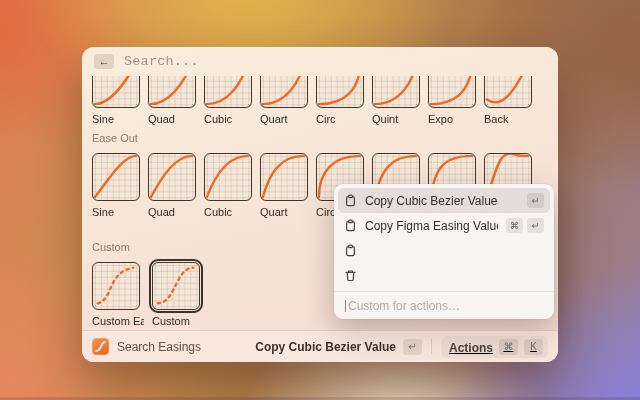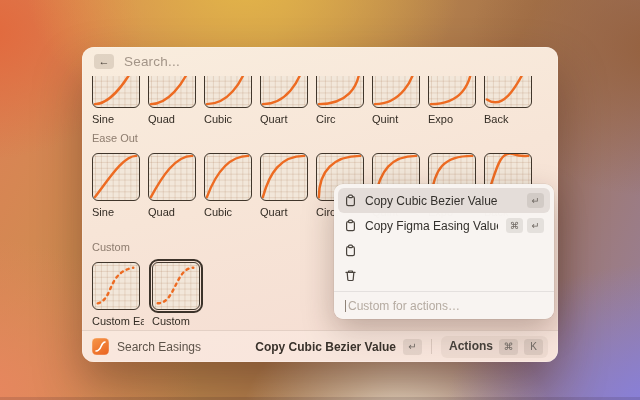--- a/index.html
+++ b/index.html
@@ -28,21 +28,21 @@
     background: linear-gradient(168deg, #f9edde 0%, #f7e5d7 45%, #f5dcd2 100%);
     box-shadow: 0 24px 48px rgba(55,20,15,0.38), inset 0 0 0 0.5px rgba(255,255,255,0.45);
   }
 
   .search-header { height: 29px; display: flex; align-items: center; padding: 0 12px; gap: 10px; }
   .back-btn {
     width: 20px; height: 15px; border-radius: 4px; background: rgba(92,72,58,0.16);
     display: flex; align-items: center; justify-content: center;
     font-size: 11px; color: #3e362e; line-height: 1; cursor: default;
   }
-  .search-placeholder { font-size: 13.5px; color: #a39588; letter-spacing: .2px; }
+  .search-placeholder { font-size: 13.5px; color: #a39588; letter-spacing: .2px; font-family: Liberation Mono, monospace; }
 
   .content { height: 254px; overflow: hidden; padding: 0 10px; position: relative; }
   .tile-row { display: flex; gap: 8px; }
   .tile-row.clipped { margin-top: -16px; }
   .cell { width: 48px; flex: none; }
   .cell.wide { width: 52px; }
   .tile {
     width: 48px; height: 48px; border: 1.5px solid #41362b; border-radius: 6px;
     background-color: #f2e7da;
     background-image:
@@ -95,22 +95,22 @@
     background: linear-gradient(150deg, #f6974a 0%, #ea621e 100%);
     box-shadow: inset 0 0 0 0.5px rgba(255,255,255,0.35);
     display: flex; align-items: center; justify-content: center;
   }
   .app-name { margin-left: 8px; font-size: 12px; color: #5d5349; }
   .status-right { margin-left: auto; display: flex; align-items: center; }
   .primary-label { font-size: 12px; font-weight: 700; color: #39322b; }
   .status-right .badge { margin-left: 7px; min-width: 19px; height: 16px; font-size: 10px; }
   .status-divider { width: 1px; height: 15px; background: rgba(60,40,25,0.15); margin: 0 9px; }
   .actions-group {
-    display: flex; align-items: flex-start; gap: 6px;
-    padding: 3px 5px 3px 8px; border-radius: 6px; background: rgba(60,40,25,0.05);
+    display: flex; align-items: flex-end; gap: 6px;
+    padding: 3px 5px 3px 8px; border-radius: 6px; background: rgba(60,40,25,0.05); text-decoration: underline;
   }
   .actions-label { font-size: 12px; font-weight: 600; color: #45403a; }
   .actions-group .badge { margin-left: 0; }
 </style>
 </head>
 <body>
 
 <div class="desktop"></div>
 <div class="bottom-edge"></div>
 

